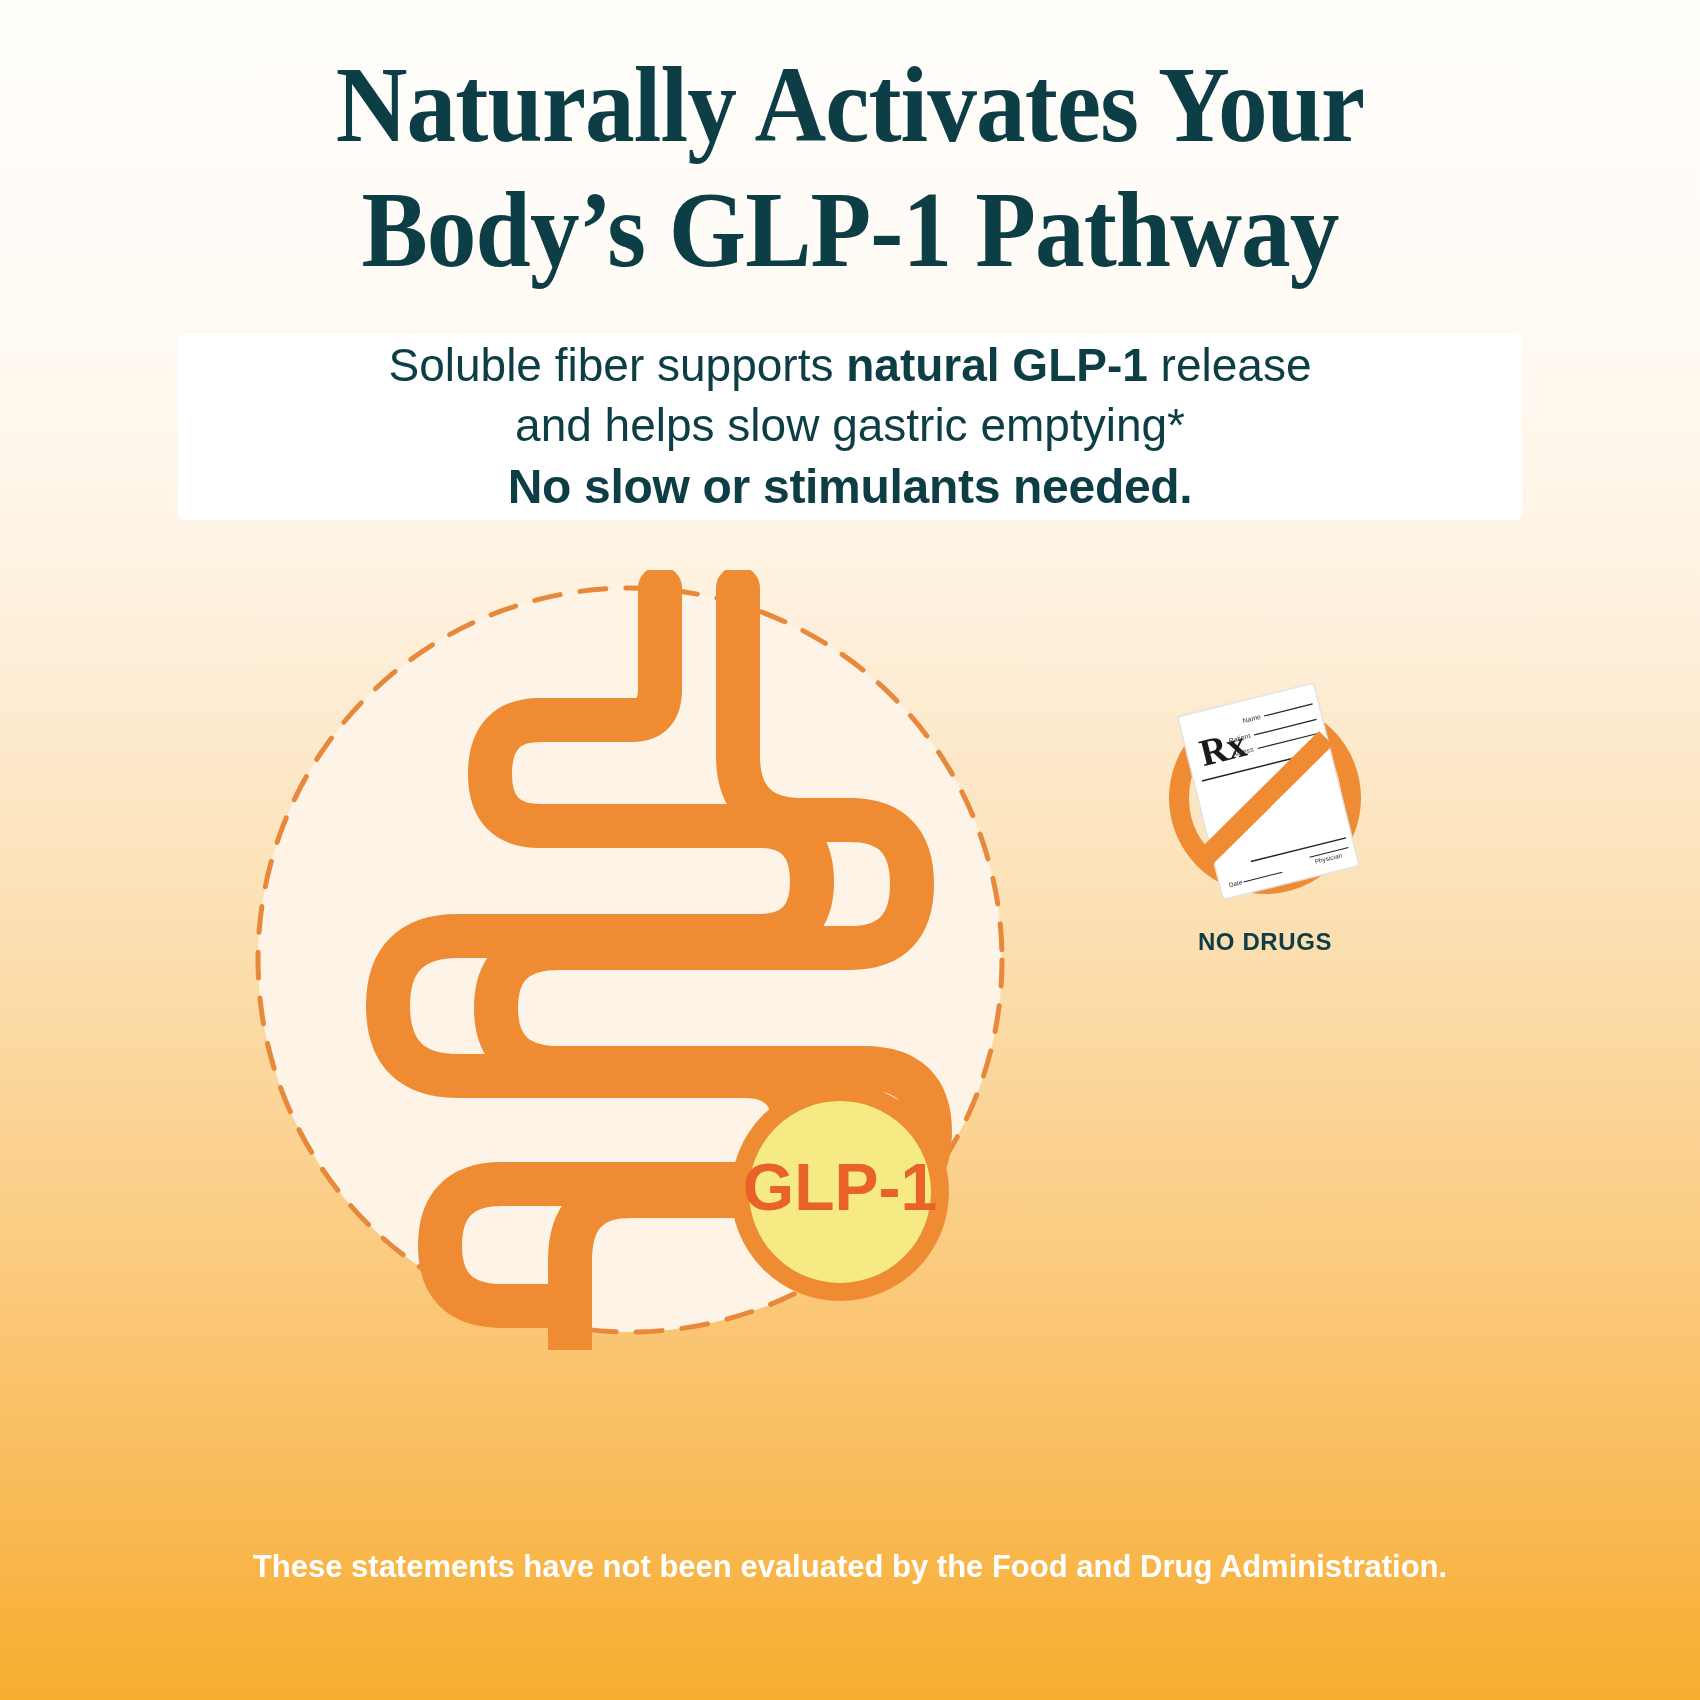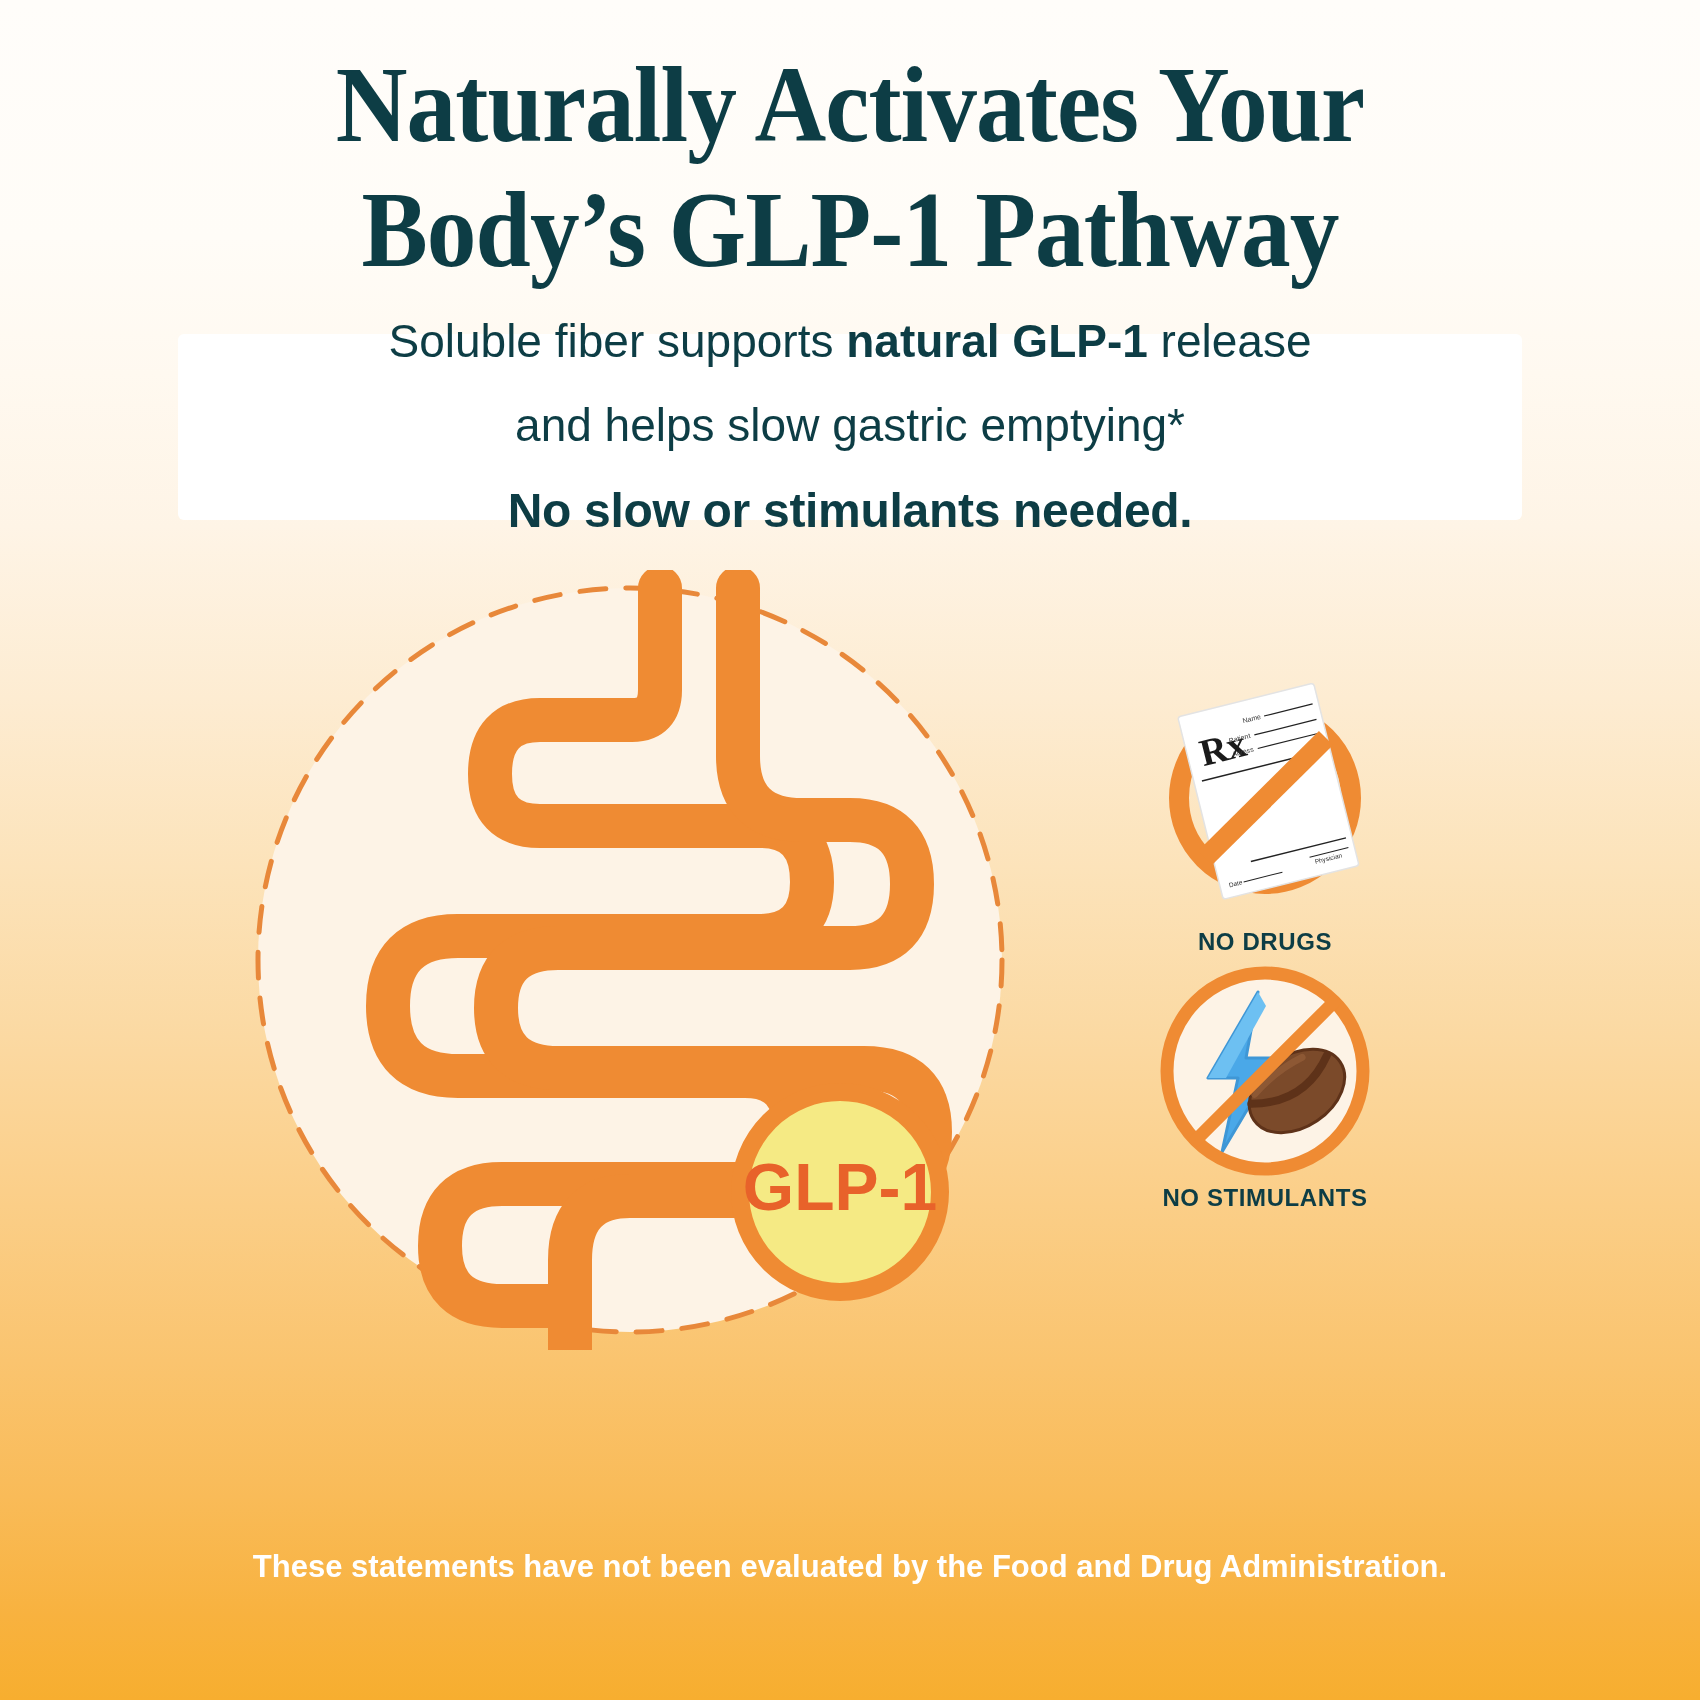--- a/index.html
+++ b/index.html
@@ -57,21 +57,20 @@
     top: 334px;
     width: 1344px;
     height: 186px;
     background: #ffffff;
     border-radius: 6px;
     box-sizing: border-box;
     display: flex;
     flex-direction: column;
     align-items: center;
     justify-content: center;
-    gap: 24px;
   }
   .sub-line {
     color: #0d3d45;
     font-size: 46px;
     line-height: 1.30;
     text-align: center;
     white-space: nowrap;
     font-weight: 500;
   }
   .sub-line b { font-weight: 800; }
@@ -222,42 +221,20 @@
           <text x="186" y="214" font-family="Liberation Sans, sans-serif" font-size="6.5" fill="#333">Physician</text>
           <text x="97" y="216" font-family="Liberation Sans, sans-serif" font-size="6.5" fill="#333">Date</text>
           <line x1="112" y1="214" x2="152" y2="214" stroke="#222" stroke-width="1"></line>
         </g>
 
         <line x1="95" y1="198" x2="216" y2="78" stroke="#ef8b33" stroke-width="20" stroke-linecap="butt"></line>
       </svg>
       <div class="icon-caption">NO DRUGS</div>
     </div>
 
-    <div class="icon-block stim">
-      <svg class="stim-svg" viewBox="0 0 210 210" xmlns="http://www.w3.org/2000/svg">
-
-        <circle cx="105" cy="105" r="98" fill="#fdf3e6"></circle>
-
-        <g>
-          <path d="M 98 26 L 48 112 L 78 112 L 62 186 L 118 92 L 86 92 Z" fill="#4aa8e8" stroke="#3f97d6" stroke-width="3" stroke-linejoin="round"></path>
-          <path d="M 98 26 L 48 112 L 66 112 L 106 40 Z" fill="#6dc0f2"></path>
-        </g>
-
-        <g transform="rotate(-34 137 125)">
-          <ellipse cx="137" cy="125" rx="52" ry="36" fill="#7b4a2a"></ellipse>
-          <ellipse cx="137" cy="125" rx="52" ry="36" fill="none" stroke="#5e3219" stroke-width="3"></ellipse>
-          <path d="M 92 110 Q 137 140 182 112" fill="none" stroke="#5e3219" stroke-width="8" stroke-linecap="round"></path>
-          <path d="M 100 104 Q 130 96 160 100" fill="none" stroke="#96603a" stroke-width="7" stroke-linecap="round" opacity="0.65"></path>
-        </g>
-
-        <circle cx="105" cy="105" r="98" fill="none" stroke="#ef8b33" stroke-width="13"></circle>
-        <line x1="36" y1="174" x2="174" y2="36" stroke="#ef8b33" stroke-width="13" stroke-linecap="round"></line>
-      </svg>
-      <div class="icon-caption">NO STIMULANTS</div>
-    </div>
 
   </div>
 
   <div class="footer">
     <span class="footer-line">These statements have not been evaluated by the Food and Drug Administration.</span>
   </div>
 
 </div>
 
 </body></html>

